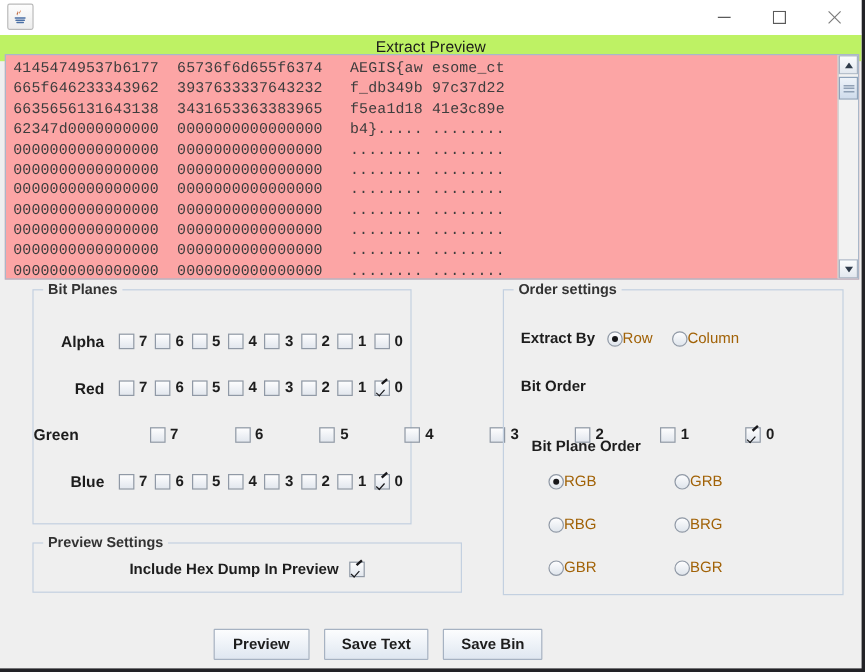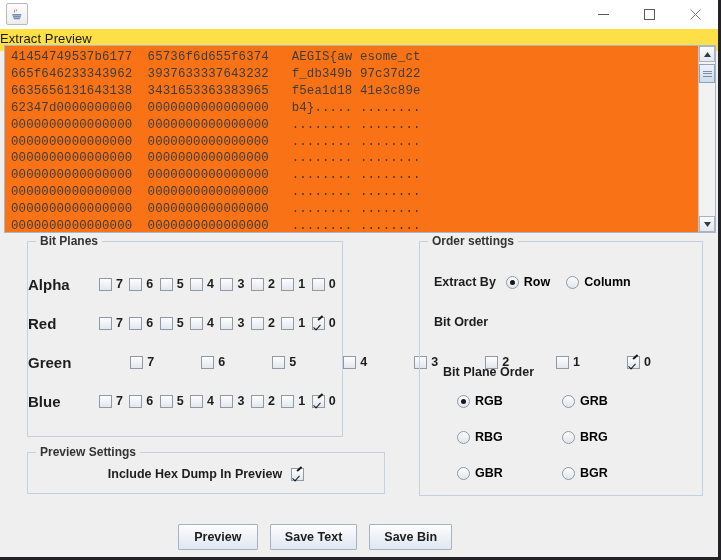--- a/index.html
+++ b/index.html
@@ -58,36 +58,36 @@
     display: flex;
     align-items: center;
     justify-content: center;
     color: #5a5a5a;
   }
   .win-btn svg { display: block; }
 
   
   .window-title {
     height: 22px;
-    background: #fde047;
-    text-align: left;
+    background: #bef264;
+    text-align: center;
     font-size: 13px;
     color: #1b1b1b;
     line-height: 20px;
     letter-spacing: .1px;
   }
 
   
   .textarea-wrap {
     position: absolute;
     left: 4px;
     top: 45px;
     width: 712px;
     height: 188px;
-    background: #f97316;
+    background: #fca5a5;
     border: 1px solid #a9b7c9;
     box-sizing: border-box;
     display: flex;
   }
   .hexdump {
     flex: 1;
     overflow: hidden;
     padding: 3px 0 0 6px;
     font-family: "Liberation Mono", "DejaVu Sans Mono", monospace;
     font-size: 12.4px;
@@ -166,23 +166,23 @@
   .bp-row {
     position: absolute;
     left: 0;
     width: 100%;
     height: 20px;
     display: flex;
     align-items: center;
   }
   .bp-label {
     width: 76px;
-    text-align: left;
+    text-align: right;
     padding-right: 12px;
-    font-size: 15px;
+    font-size: 13px;
     font-weight: bold;
     color: #1d1d1d;
     box-sizing: border-box;
   }
   .bp-cell {
     width: 33px;
     display: flex;
     align-items: center;
     gap: 4px;
   }
@@ -243,23 +243,23 @@
     position: absolute;
     left: 3px;
     top: 3px;
     width: 5px;
     height: 5px;
     border-radius: 50%;
     background: #17171a;
   }
   .rlabel {
     font-size: 12.5px;
-    font-weight: bold;
-    color: #000000;
-    margin-left: 5px;
+    font-weight: normal;
+    color: #a16207;
+    margin-left: 0;
     white-space: nowrap;
   }
   .ritem { display: flex; align-items: center; }
 
   .o-label {
     font-size: 12.5px;
     font-weight: bold;
     color: #1d1d1d;
     white-space: nowrap;
   }

